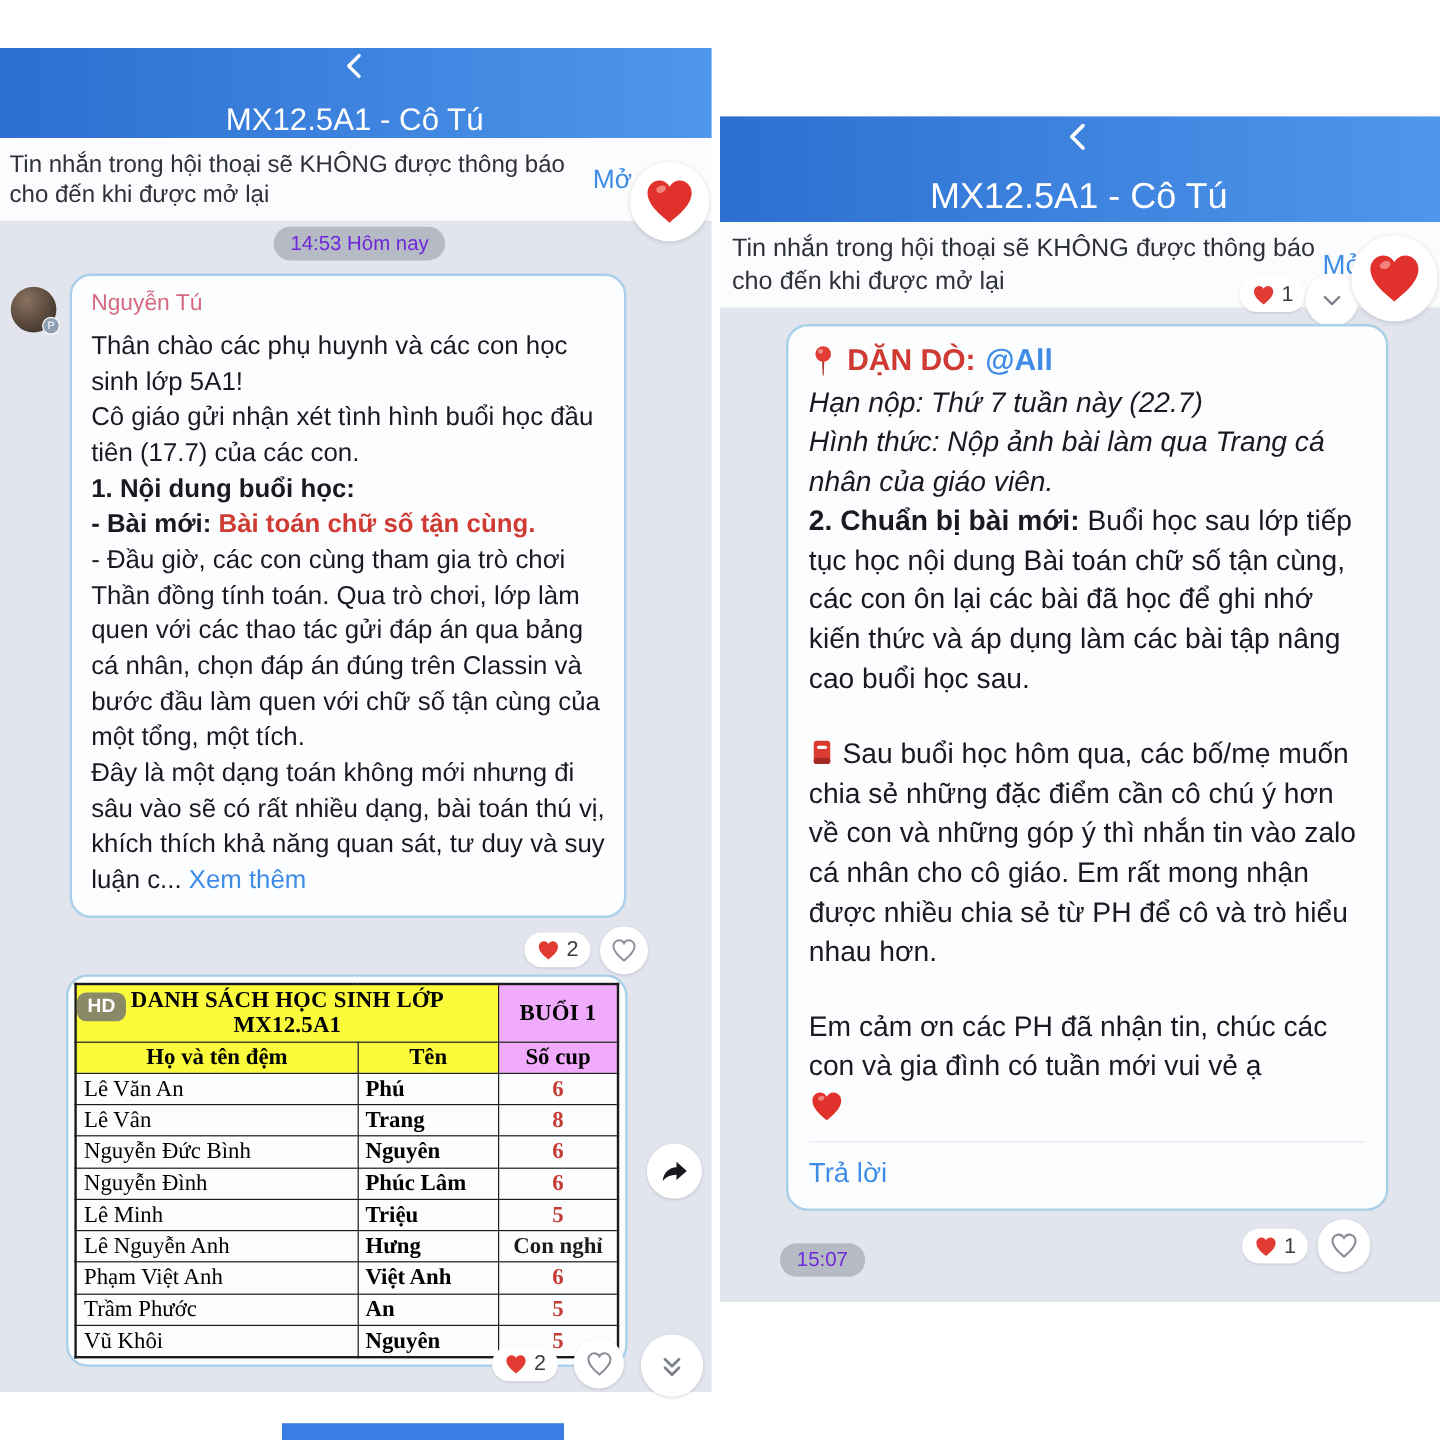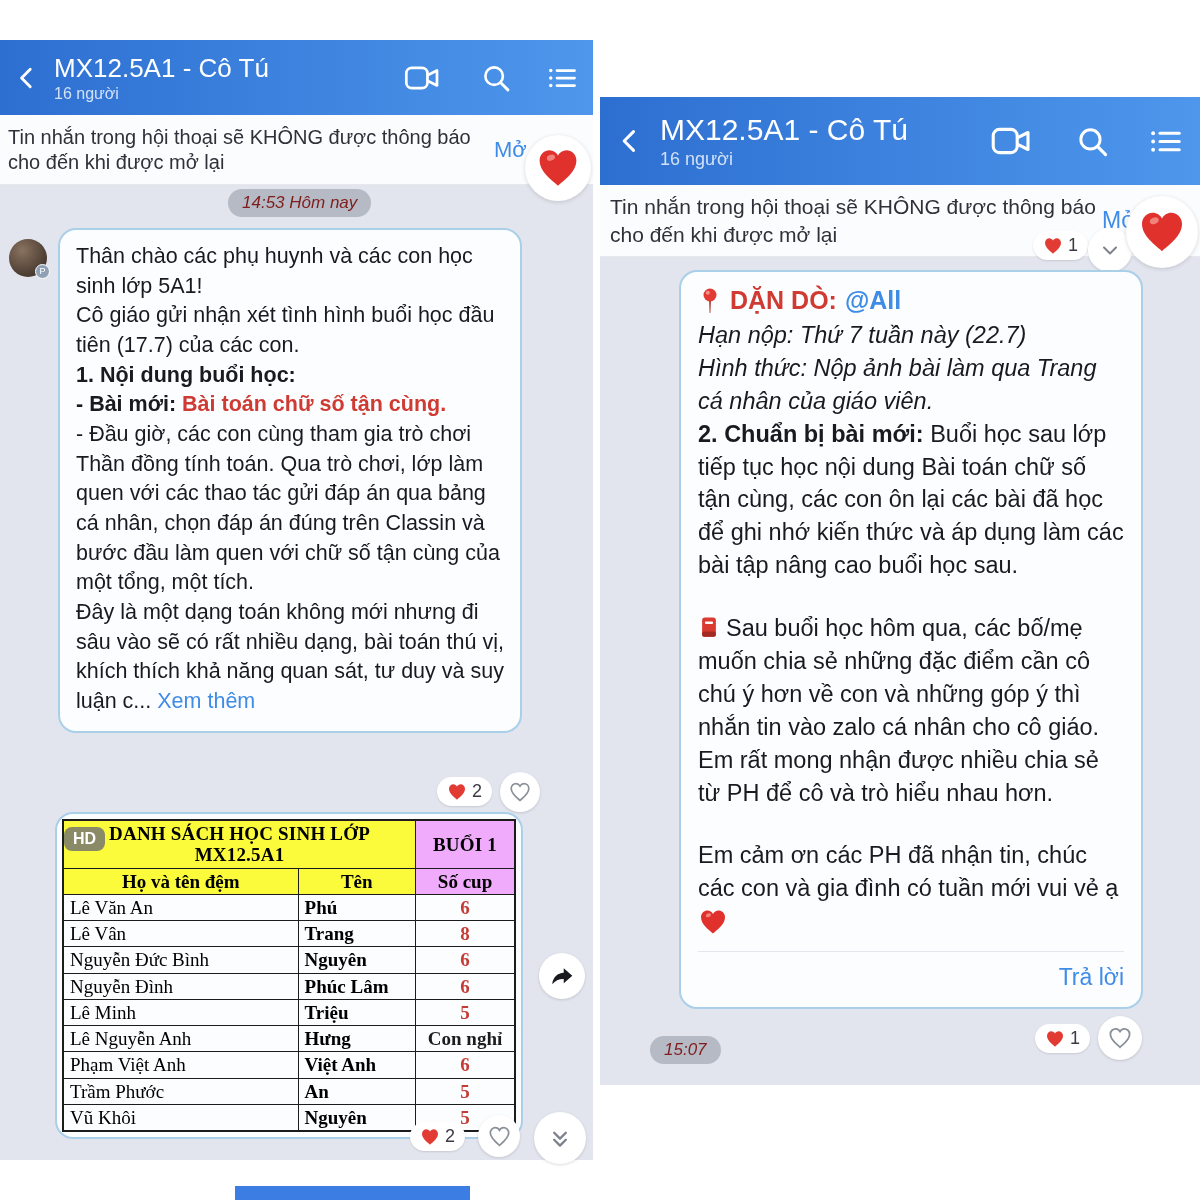--- a/index.html
+++ b/index.html
@@ -1,29 +1,29 @@
 <!DOCTYPE html>
 <html><head>
 <meta charset="utf-8">
 <style>
   * { margin:0; padding:0; box-sizing:border-box; }
   html,body { width:1200px; height:1200px; background:#ffffff; font-family:"Liberation Sans", sans-serif; }
   .canvas { position:relative; width:1200px; height:1200px; background:#ffffff; overflow:hidden; }
 
   
-  .appbar { position:absolute; background:linear-gradient(90deg,#2d6fd1,#4e97ec); display:flex; align-items:center; color:#fff; }
+  .appbar { position:absolute; background:linear-gradient(90deg,#2d6fd1,#4e97ec); display:flex; align-items:center; color:#fff;flex-direction:column; }
   .appbar .titles { flex:1 1 auto; min-width:0; }
   .appbar .t { color:#fff; white-space:nowrap; }
   .appbar .s { color:rgba(255,255,255,.78); }
   .icnbtn { flex:0 0 auto; display:flex; align-items:center; justify-content:center; }
   .notice { position:absolute; background:#fbfcfe; border-bottom:1px solid #e7e8ec; display:flex; align-items:center; }
   .notice .ntext { color:#2f3138; }
   .notice .open { color:#3f8ce6; font-weight:400; }
   .chatbg { position:absolute; background:#e2e5ee; }
-  .chip { position:absolute; background:#b6bac5; color:#7f1d1d; border-radius:14px; padding:4px 14px; font-size:17px;font-style:italic; }
+  .chip { position:absolute; background:#b6bac5; color:#6d28d9; border-radius:14px; padding:4px 14px; font-size:17px; }
   .bubble { position:absolute; background:#fcfdff; border:2px solid #a9cfe9; border-radius:18px; }
   .pill { position:absolute; background:#ffffff; border-radius:16px; display:flex; align-items:center; gap:5px; padding:4px 10px; box-shadow:0 1px 2px rgba(0,0,0,.12); }
   .pill .cnt { font-size:18px; color:#3a3c43; }
   .roundbtn { position:absolute; background:#ffffff; border-radius:50%; display:flex; align-items:center; justify-content:center; box-shadow:0 1px 3px rgba(0,0,0,.14); }
   .heartwrap { position:absolute; background:#fff; border-radius:50%; display:flex; align-items:center; justify-content:center; box-shadow:0 1px 4px rgba(0,0,0,.15); }
 
   
   .l-appbar { left:0; top:40px; width:593px; height:75px; padding:0 16px 0 14px; gap:14px; }
   .l-appbar .t { font-size:26px; }
   .l-appbar .s { font-size:16px; margin-top:1px; }
@@ -59,27 +59,27 @@
               font-size:16px; padding:3px 9px; border-radius:8px; }
 
   
   .r-appbar { left:600px; top:97px; width:600px; height:88px; padding:0 18px 0 16px; gap:16px; }
   .r-appbar .t { font-size:30px; }
   .r-appbar .s { font-size:18px; margin-top:2px; }
   .r-notice { left:600px; top:185px; width:600px; height:72px; padding:0 14px 0 10px; }
   .r-notice .ntext { font-size:21px; line-height:1.3; width:486px; }
   .r-notice .open { font-size:23px; margin-left:6px; }
   .r-chat { left:600px; top:257px; width:600px; height:828px; }
-  .r-bubble { left:679px; top:270px; width:464px; padding:14px 17px 10px 17px; }
+  .r-bubble { left:655px; top:270px; width:502px; padding:14px 17px 10px 17px; }
   .r-body { font-size:23.5px; line-height:1.4; color:#191a1f; }
   .r-body .gap { height:30px; }
   .pinline { font-size:25px; font-weight:bold; margin-bottom:4px; display:flex; align-items:center; gap:8px; }
   .pinline .dr { color:#cf3b33; }
   .pinline .all { color:#3f8ce6; }
-  .reply { border-top:1.5px solid #e3e6ec; margin-top:14px; padding:12px 0 6px 0; text-align:right;
+  .reply { border-top:1.5px solid #e3e6ec; margin-top:14px; padding:12px 0 6px 0; text-align:left;
            color:#3f8ce6; font-size:23px; }
   .r-chip { left:650px; top:1036px; }
   .bottombar { position:absolute; left:235px; top:1186px; width:235px; height:14px; background:#3b7de2; }
 
   svg { display:block; }
 </style>
 </head>
 <body>
 
 <div class="canvas">
@@ -133,20 +133,21 @@
 
   <div class="chatbg l-chat"></div>
 
   <div class="chip l-chip">14:53 Hôm nay</div>
 
   <div class="avatar">
     <span class="badge">P</span>
   </div>
 
   <div class="bubble l-bubble">
+    <div class="sender">Nguyễn Tú</div>
     <div class="l-body">
       <div>Thân chào các phụ huynh và các con học sinh lớp 5A1!</div>
       <div>Cô giáo gửi nhận xét tình hình buổi học đầu tiên (17.7) của các con.</div>
       <div class="bold">1. Nội dung buổi học:</div>
       <div><span class="bold">- Bài mới: </span><span class="red">Bài toán chữ số tận cùng.</span></div>
       <div>- Đầu giờ, các con cùng tham gia trò chơi Thần đồng tính toán. Qua trò chơi, lớp làm quen với các thao tác gửi đáp án qua bảng cá nhân, chọn đáp án đúng trên Classin và bước đầu làm quen với chữ số tận cùng của một tổng, một tích.</div>
       <div><span>Đây là một dạng toán không mới nhưng đi sâu vào sẽ có rất nhiều dạng, bài toán thú vị, khích thích khả năng quan sát, tư duy và suy luận c... </span><span class="link">Xem thêm</span></div>
     </div>
   </div>
 

